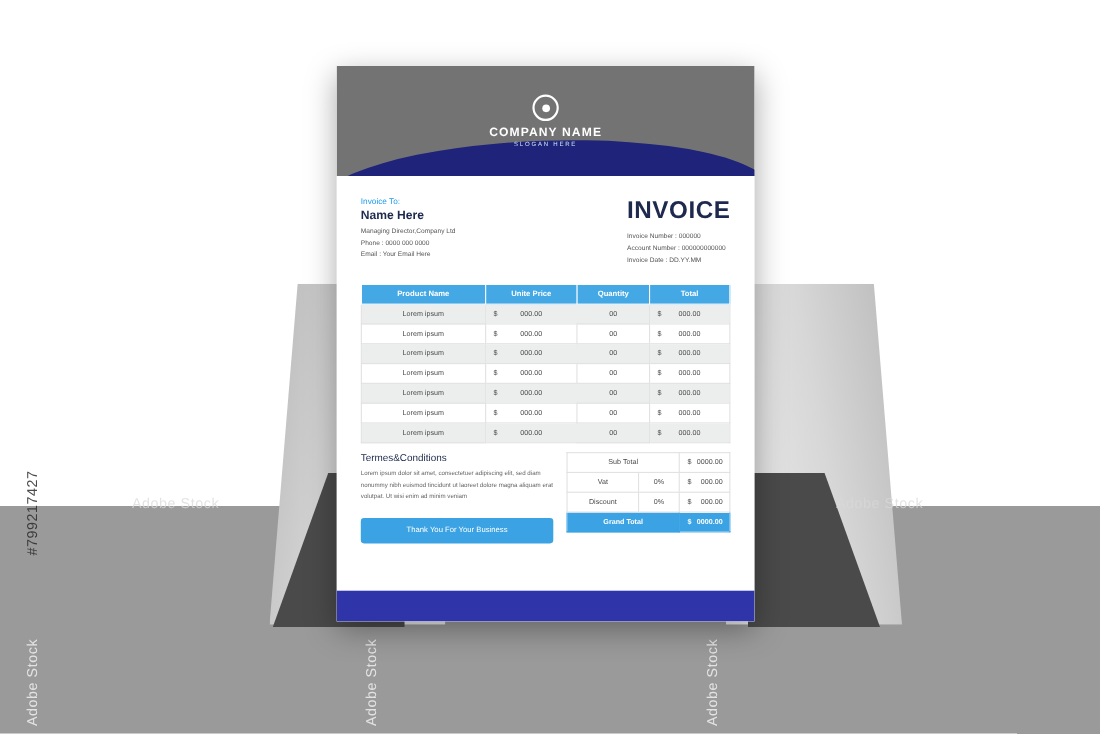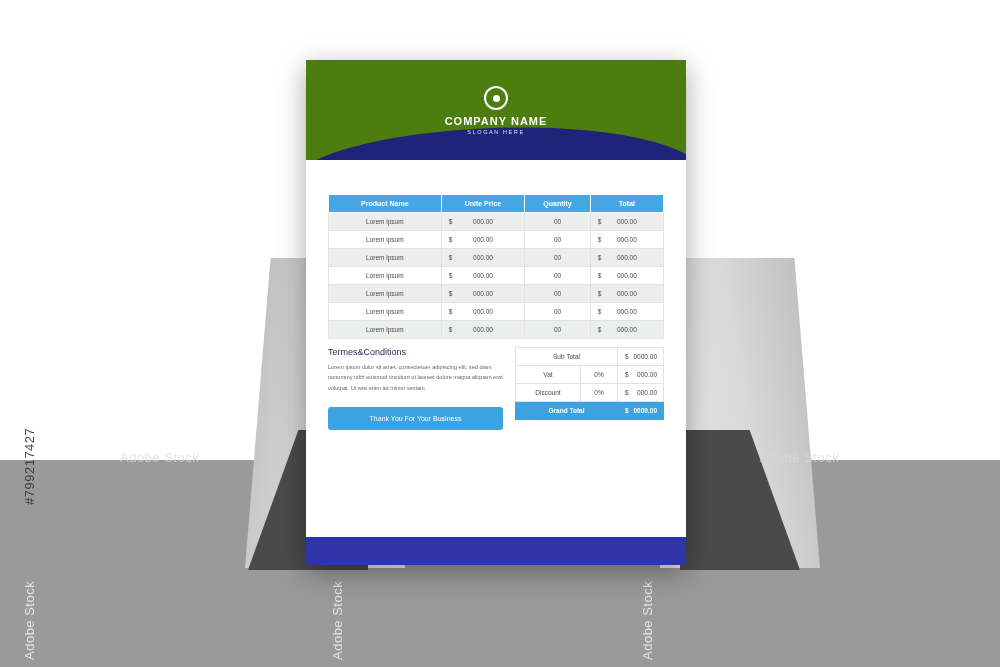--- a/index.html
+++ b/index.html
@@ -44,21 +44,21 @@
   .wm-b0{left:120px;top:450px;color:#d9d9d9;}
   .wm-b4{left:430px;top:450px;color:#d9d9d9;}
   .wm-b5{left:760px;top:450px;color:#d9d9d9;}
 
   
   .sheet{
     position:absolute;left:306px;top:60px;width:380px;height:505px;
     background:#ffffff;box-shadow:0 8px 26px rgba(0,0,0,.35);
     overflow:hidden;
   }
-  .hdr{position:relative;height:100px;background:#4d7c0f;overflow:hidden;}
+  .hdr{position:relative;height:100px;background:#737373;overflow:hidden;}
   .hdr-wave-white{
     position:absolute;left:-10px;bottom:-34px;width:400px;height:60px;
     background:#ffffff;border-radius:50% 50% 0 0 / 100% 100% 0 0;
     transform:rotate(-2deg);
   }
   .hdr-wave-blue{
     position:absolute;left:-14px;bottom:-28px;width:405px;height:56px;
     background:#1b9ceb;border-radius:50% 50% 0 0 / 100% 100% 0 0;
     transform:rotate(-2deg);
   }
@@ -149,20 +149,35 @@
         <div class="logo-dot"></div>
       </div>
       <div class="brand-name">COMPANY NAME</div>
       <div class="brand-slogan">SLOGAN HERE</div>
     </div>
   </div>
 
   <div class="body">
 
     <div class="top-row">
+      <div>
+        <div class="inv-to-label">Invoice To:</div>
+        <div class="inv-to-name">Name Here</div>
+        <div class="inv-to-line">Managing Director,Company Ltd</div>
+        <div class="inv-to-line">Phone : 0000 000 0000</div>
+        <div class="inv-to-line">Email : Your Email Here</div>
+      </div>
+      <div>
+        <div class="inv-title">INVOICE</div>
+        <div class="inv-meta">
+          <div>Invoice Number : 000000</div>
+          <div>Account Number : 000000000000</div>
+          <div>Invoice Date : DD.YY.MM</div>
+        </div>
+      </div>
     </div>
 
     <table class="items">
       <thead>
         <tr>
           <th>Product Name</th>
           <th>Unite Price</th>
           <th>Quantity</th>
           <th>Total</th>
         </tr>

